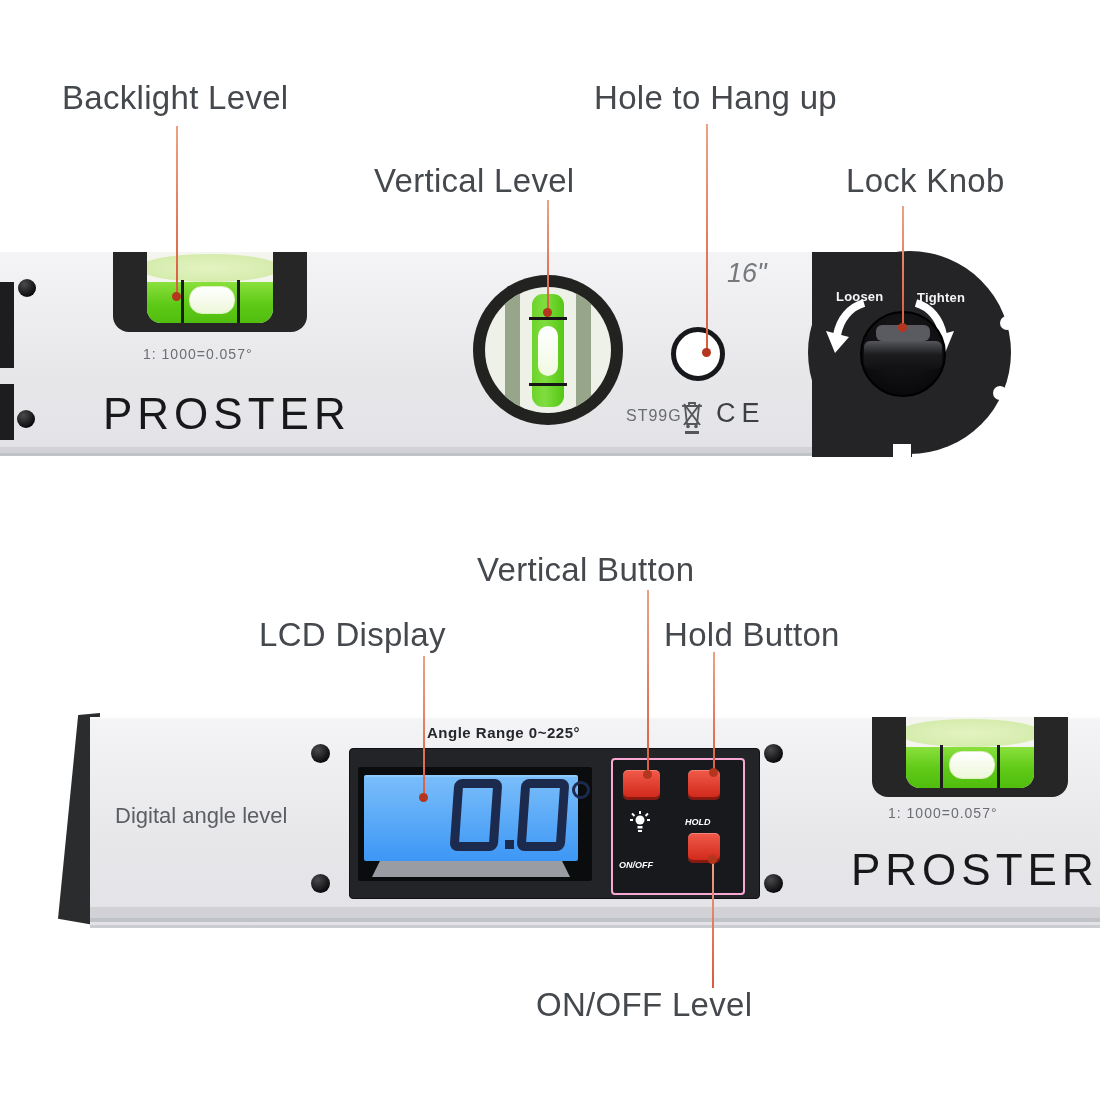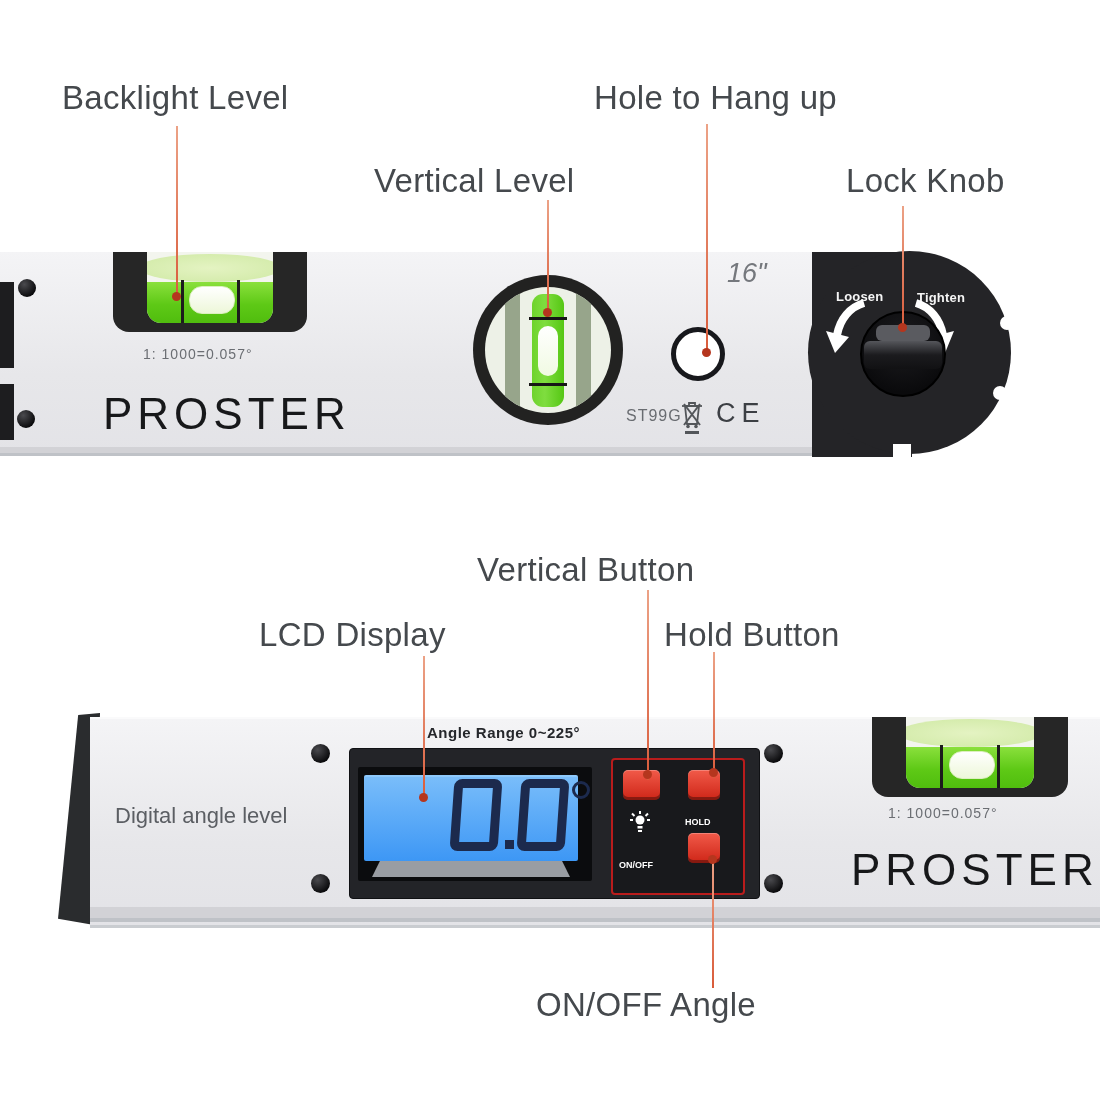--- a/index.html
+++ b/index.html
@@ -39,21 +39,21 @@
   .knob-text{position:absolute;color:#f5f5f5;font-size:13px;font-weight:bold;letter-spacing:.2px;}
   
   .panel{position:absolute;background:#232428;border:1px solid #101114;border-radius:4px;}
   .lcd-bezel{position:absolute;background:#0b0c0e;border-radius:2px;}
   .lcd-blue{position:absolute;background:linear-gradient(#79bdfa,#3d97f5);border-radius:2px;border-top:2px solid #8ec9fb;}
   .lcd-shadow{position:absolute;background:#999da3;clip-path:polygon(4% 0,96% 0,100% 100%,0 100%);}
   .lcd-digits{position:absolute;display:flex;align-items:flex-end;gap:5px;}
   .lcd-zero{width:30px;height:54px;border:9px solid #1c2a4d;border-radius:8px;transform:skewX(-4deg);}
   .lcd-dot{width:9px;height:9px;background:#1c2a4d;margin-bottom:2px;}
   .lcd-degree{width:12px;height:12px;border:3px solid #1c2a4d;border-radius:50%;align-self:flex-start;margin-top:-12px;}
-  .recess{position:absolute;background:#18191c;border:2px solid #b91c1c;border-radius:4px;}
+  .recess{position:absolute;background:#18191c;border:2px solid #f9a8d4;border-radius:4px;font-style:italic;}
   .red-btn{position:absolute;background:linear-gradient(#f15a49,#ce2517);border-radius:5px;box-shadow:inset 0 -3px 0 rgba(0,0,0,.35),inset 0 1px 0 rgba(255,255,255,.25);}
   .btn-text{position:absolute;color:#fff;font-size:9px;font-weight:bold;white-space:nowrap;}
   
   .ratio-text{position:absolute;font-size:14px;color:#6b6e73;letter-spacing:1px;white-space:nowrap;}
   .brand{position:absolute;color:#17181a;letter-spacing:5px;white-space:nowrap;}
   .gray-text{position:absolute;color:#5b5e63;white-space:nowrap;}
 </style>
 </head>
 <body>
 
@@ -188,21 +188,21 @@
   <div class="ratio-text" style="left:888px;top:805px;">1: 1000=0.057°</div>
   <div class="brand" style="left:851px;top:845px;font-size:44px;">PROSTER</div>
 
   <div class="callout-label" style="left:62px;top:79px;">Backlight Level</div>
   <div class="callout-label" style="left:374px;top:162px;">Vertical Level</div>
   <div class="callout-label" style="left:594px;top:79px;">Hole to Hang up</div>
   <div class="callout-label" style="left:846px;top:162px;">Lock Knob</div>
   <div class="callout-label" style="left:477px;top:551px;">Vertical Button</div>
   <div class="callout-label" style="left:259px;top:616px;">LCD Display</div>
   <div class="callout-label" style="left:664px;top:616px;">Hold Button</div>
-  <div class="callout-label" style="left:536px;top:986px;">ON/OFF Angle</div>
+  <div class="callout-label" style="left:536px;top:986px;">ON/OFF Level</div>
 
   <div class="callout-line" style="left:176px;top:126px;height:172px;"></div>
   <div class="callout-line" style="left:547px;top:200px;height:114px;"></div>
   <div class="callout-line" style="left:706px;top:124px;height:230px;"></div>
   <div class="callout-line" style="left:902px;top:206px;height:123px;"></div>
   <div class="callout-line" style="left:647px;top:590px;height:190px;"></div>
   <div class="callout-line" style="left:423px;top:656px;height:143px;"></div>
   <div class="callout-line" style="left:713px;top:652px;height:126px;"></div>
   <div class="callout-line" style="left:712px;top:858px;height:130px;"></div>
 

